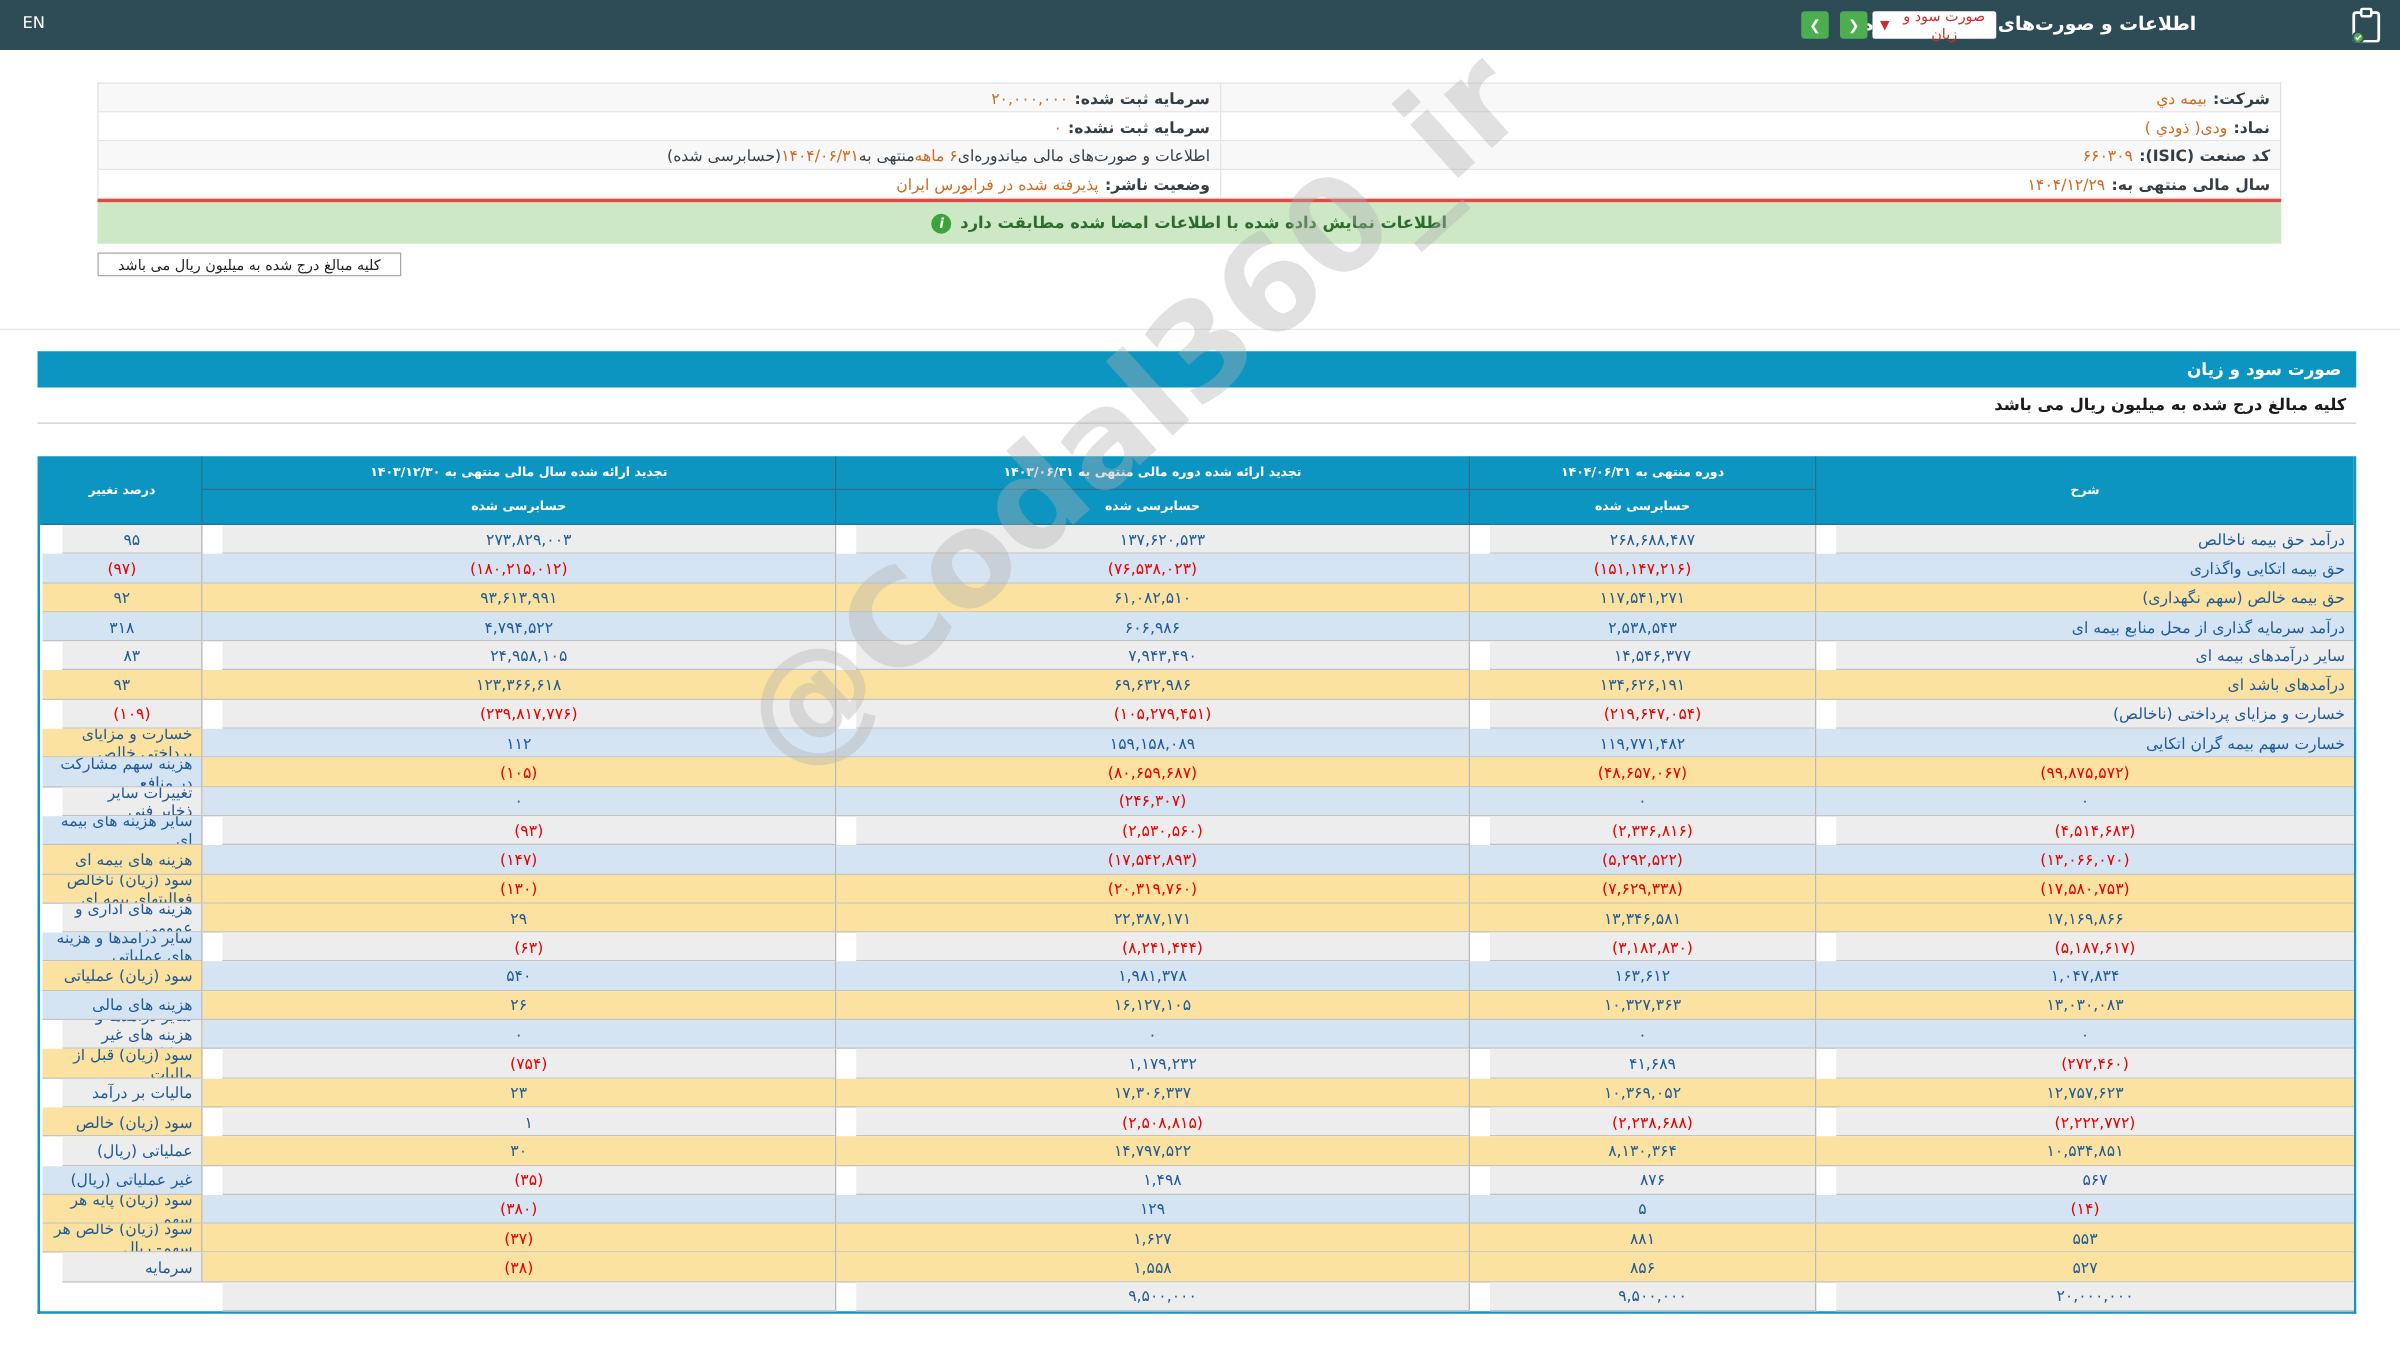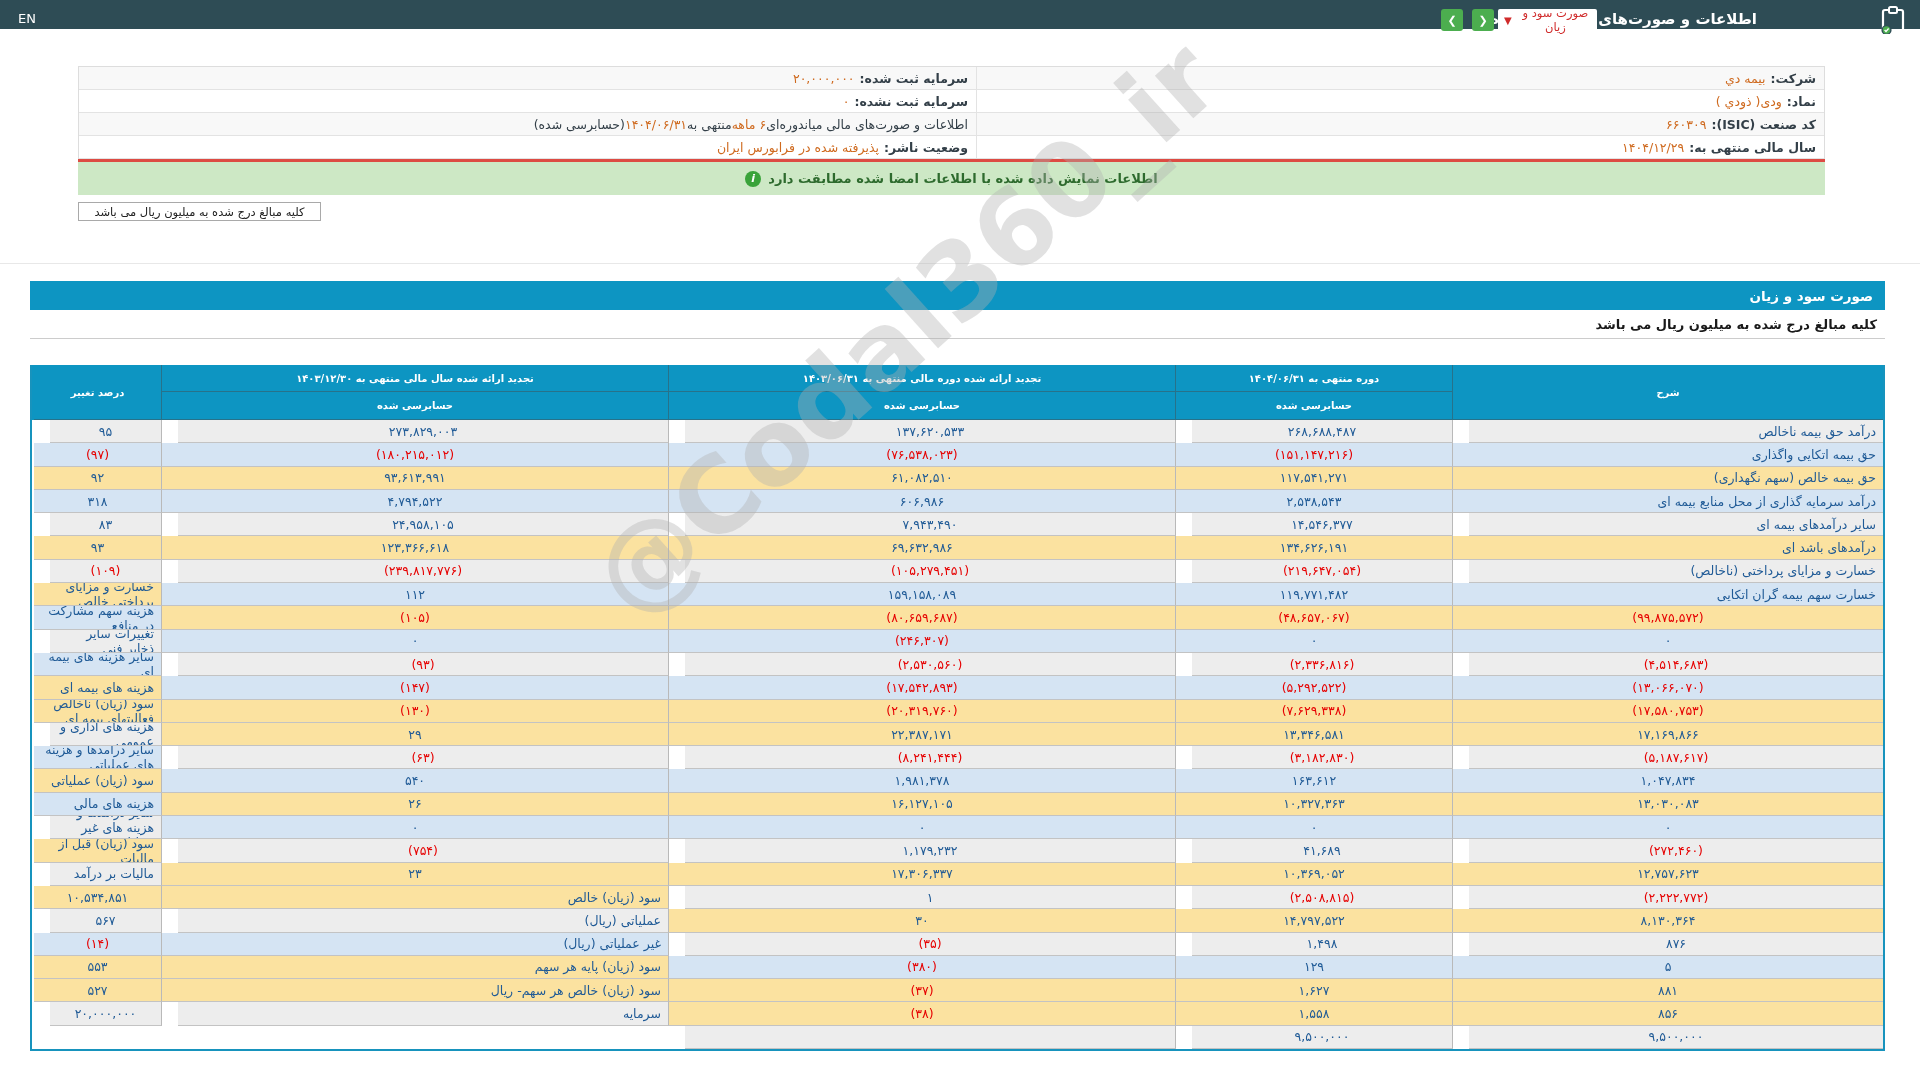--- a/index.html
+++ b/index.html
@@ -9,21 +9,21 @@
     --green-bar:#cde8c5; --green-text:#2e6b2e; --red-line:#dd4b43;
     --grid-line:#b9b9b9;
   }
   *{margin:0;padding:0;box-sizing:border-box;}
   html,body{width:1920px;height:1080px;}
   body{
     position:relative;background:#fff;overflow:hidden;
     font-family:"DejaVu Sans","Liberation Sans",sans-serif;
   }
   
-  .topbar{position:absolute;left:0;top:0;width:1920px;height:29px;background:var(--topbar);}
+  .topbar{position:absolute;left:0;top:0;width:1920px;height:40px;background:var(--topbar);}
   .en-link{position:absolute;left:18px;top:11px;color:#fff;font-size:13px;cursor:pointer;}
   .clipboard{position:absolute;right:14px;top:6px;width:26px;height:28px;}
   .page-title{position:absolute;right:163px;top:10px;color:#fff;font-size:15px;font-weight:bold;direction:rtl;}
   .report-select{
     position:absolute;right:323px;top:9px;width:99px;height:22px;background:#fff;border-radius:2px;
     display:flex;align-items:center;direction:ltr;cursor:pointer;
   }
   .report-select .caret{color:#d02b2b;font-size:10px;margin-left:6px;}
   .report-select .sel-text{flex:1;text-align:center;color:#d02b2b;font-size:11.5px;direction:rtl;padding-left:2px;}
   .nav-btn{
@@ -281,20 +281,21 @@
       <div class="td num bg-gray">۴۱,۶۸۹</div>
       <div class="td num bg-gray">۱,۱۷۹,۲۳۲</div>
       <div class="td num bg-gray neg">(۷۵۴)</div>
       <div class="td lbl bg-yellow">سود (زیان) قبل از مالیات</div>
       <div class="td num bg-yellow">۱۲,۷۵۷,۶۲۳</div>
       <div class="td num bg-yellow">۱۰,۳۶۹,۰۵۲</div>
       <div class="td num bg-yellow">۱۷,۳۰۶,۳۳۷</div>
       <div class="td num bg-yellow">۲۳</div>
       <div class="td lbl bg-gray">مالیات بر درآمد</div>
       <div class="td num bg-gray neg">(۲,۲۲۲,۷۷۲)</div>
+      <div class="td num bg-gray neg">(۲,۲۳۸,۶۸۸)</div>
       <div class="td num bg-gray neg">(۲,۵۰۸,۸۱۵)</div>
       <div class="td num bg-gray">۱</div>
       <div class="td lbl bg-yellow">سود (زیان) خالص</div>
       <div class="td num bg-yellow">۱۰,۵۳۴,۸۵۱</div>
       <div class="td num bg-yellow">۸,۱۳۰,۳۶۴</div>
       <div class="td num bg-yellow">۱۴,۷۹۷,۵۲۲</div>
       <div class="td num bg-yellow">۳۰</div>
       <div class="td lbl bg-gray">عملیاتی (ریال)</div>
       <div class="td num bg-gray">۵۶۷</div>
       <div class="td num bg-gray">۸۷۶</div>

